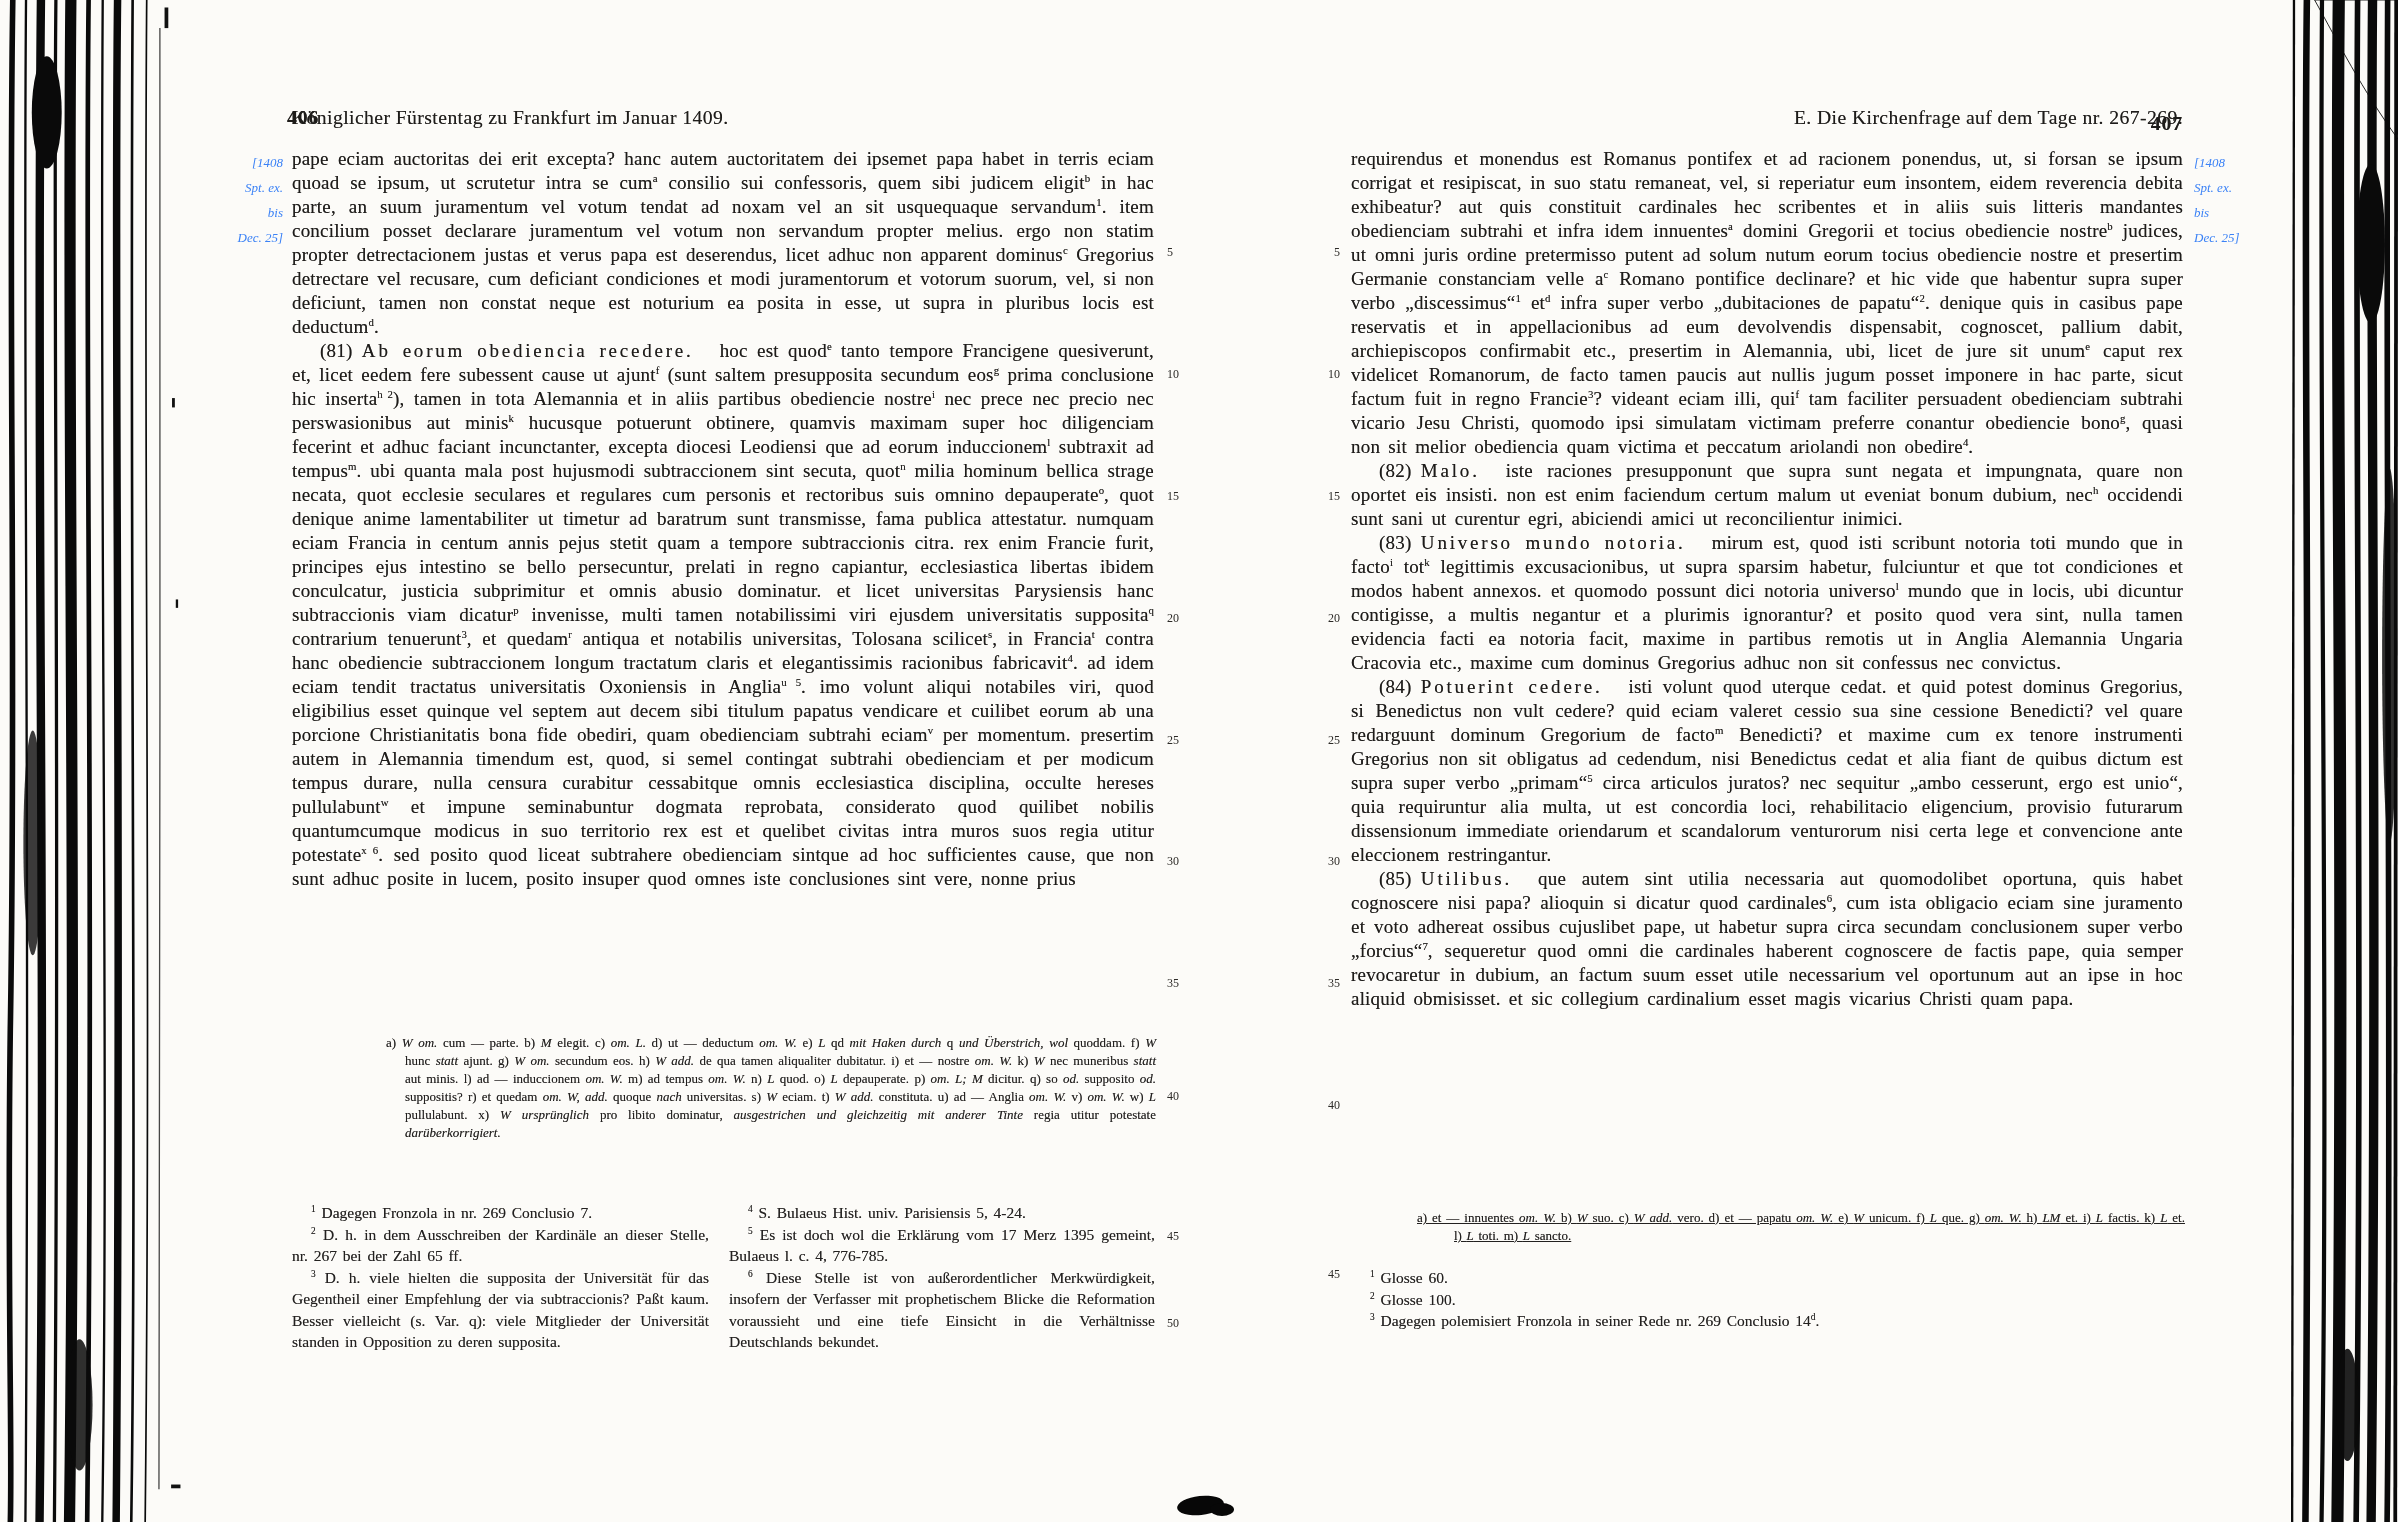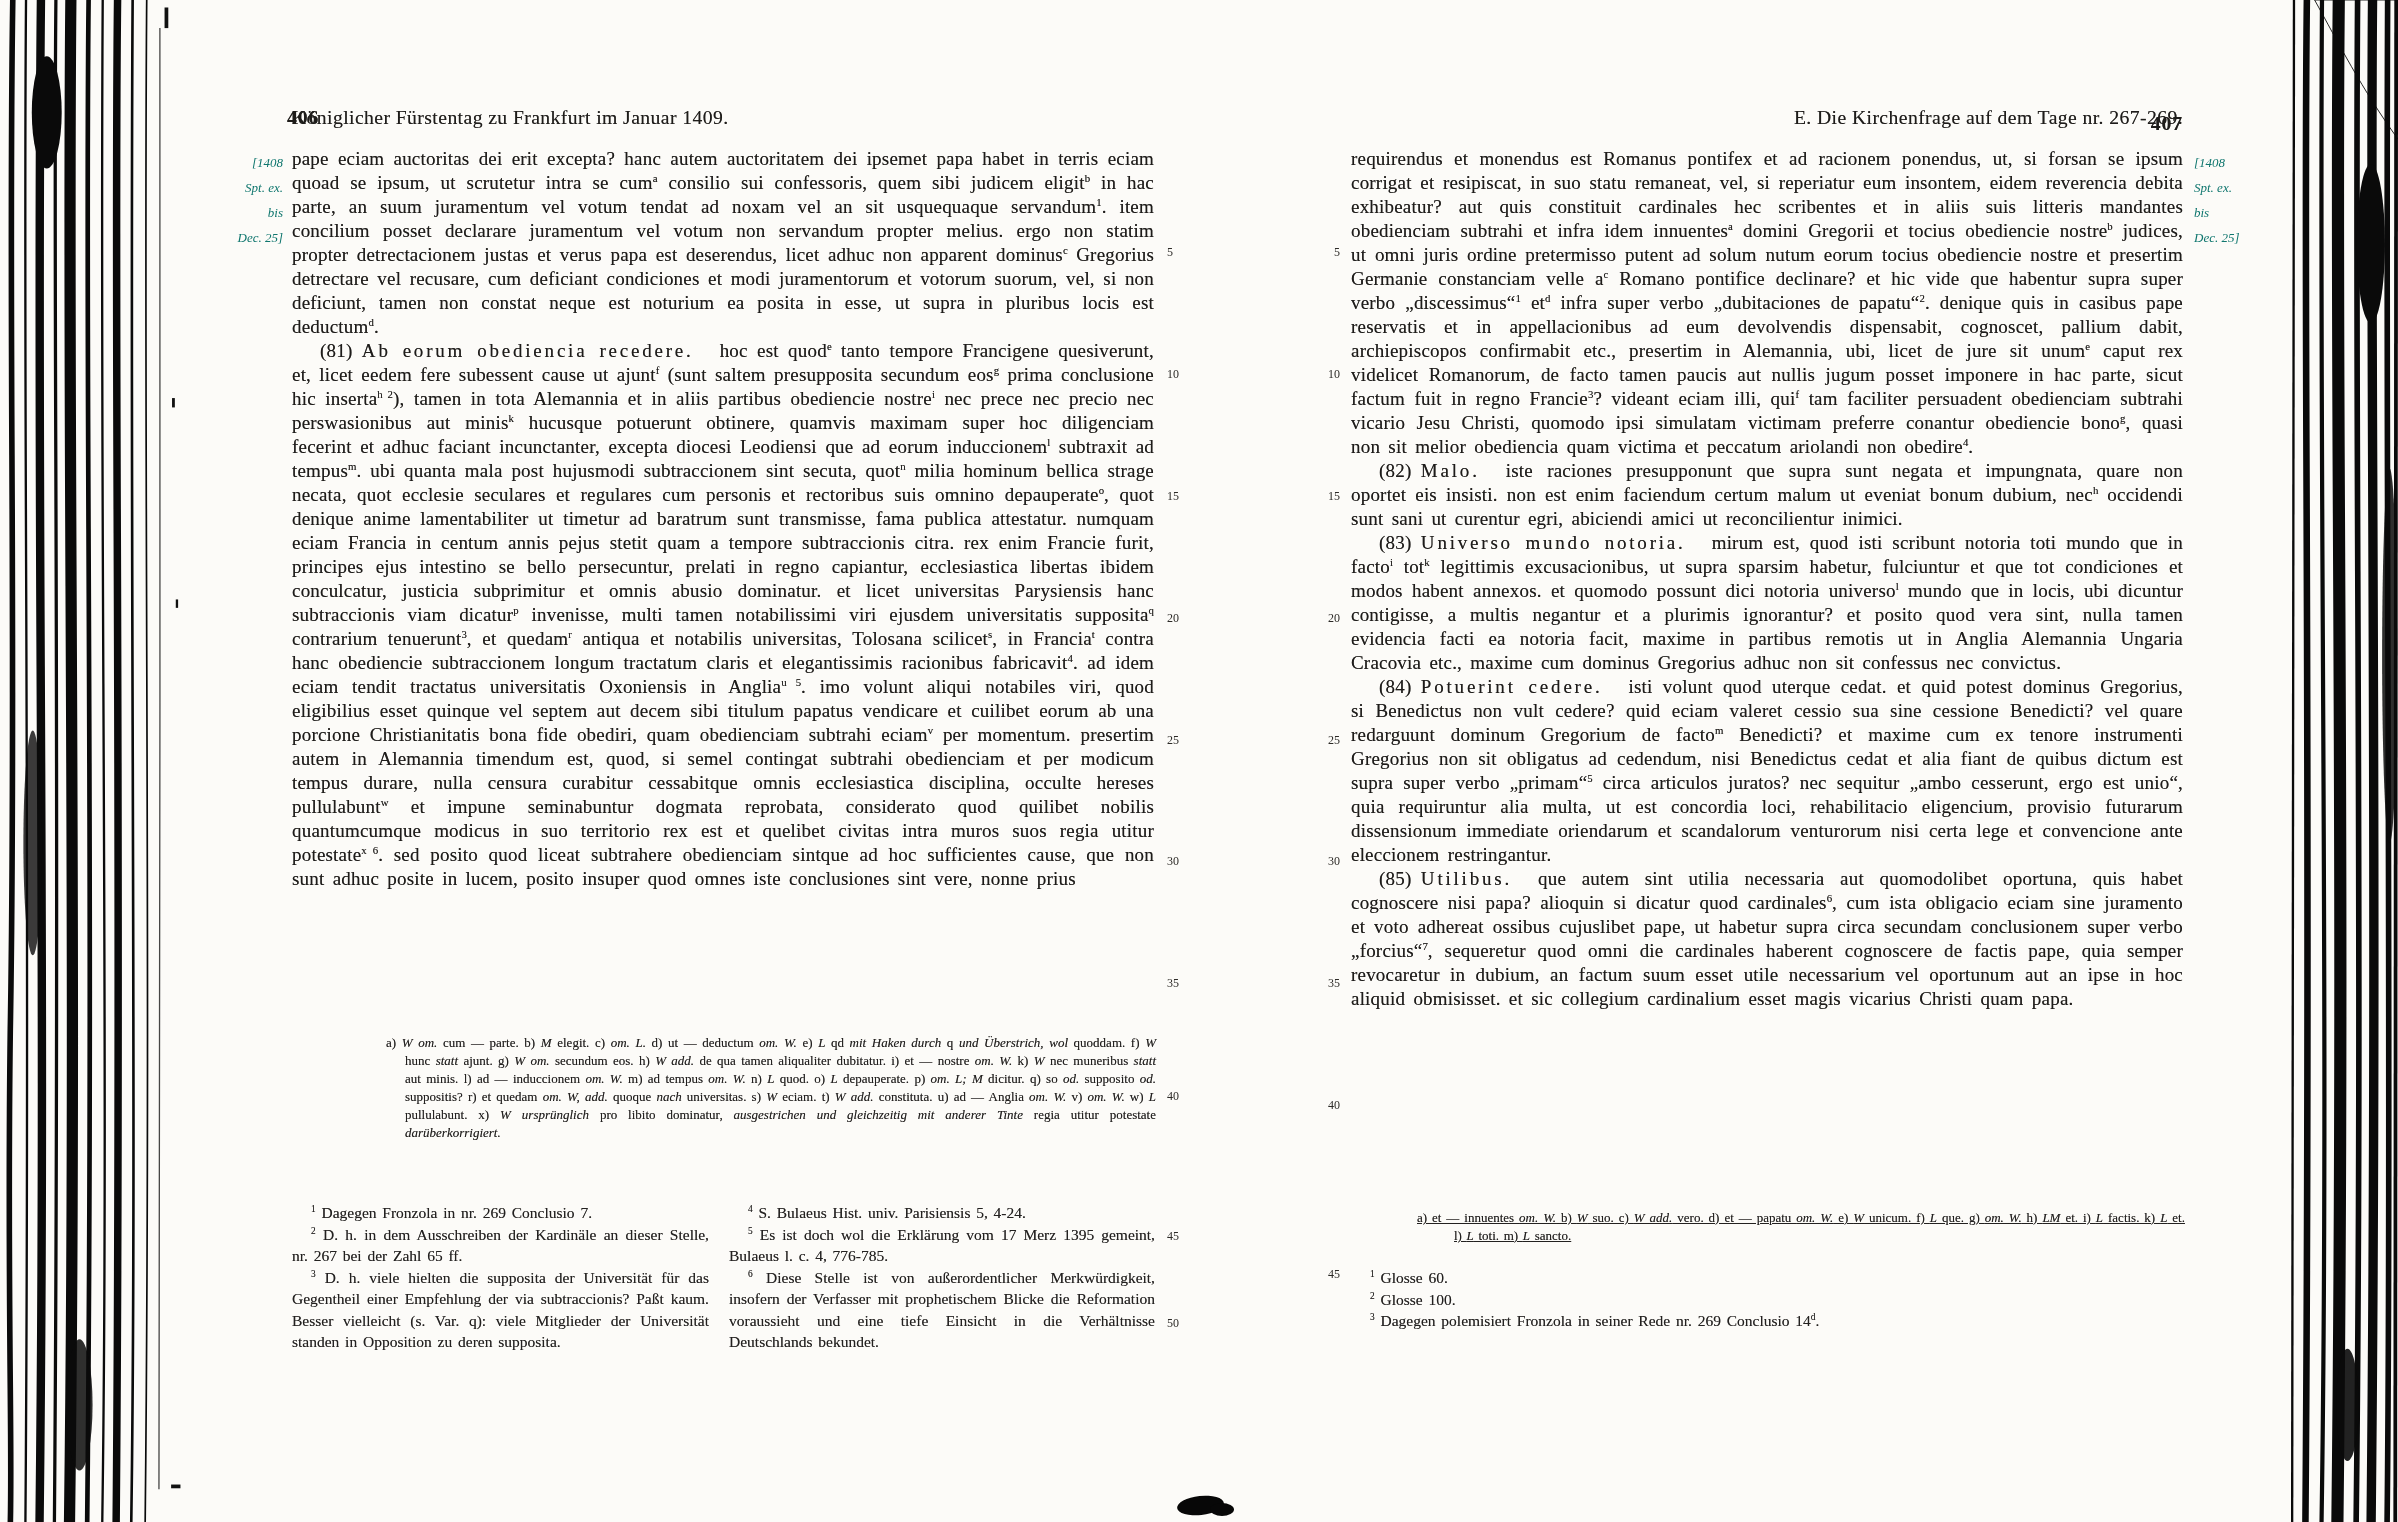--- a/index.html
+++ b/index.html
@@ -2,21 +2,21 @@
 <html style="font-size:15px"><head>
 <meta charset="utf-8">
 <style>
   html,body{margin:0;padding:0;background:#ffffff;}
   .canvas{position:relative;width:2399px;height:1522px;background:#fcfbf8;overflow:hidden;
           font-family:"Liberation Serif","DejaVu Serif",serif;color:#1e1c1a;}
   .page{position:absolute;inset:0;}
   .abs{position:absolute;}
   .runhead{font-size:19.7px;letter-spacing:0.4px;text-shadow:0 0 0.5px rgba(30,28,26,0.55);}
   .pageno{font-size:19.7px;font-weight:bold;letter-spacing:0.9px;text-shadow:0 0 0.5px rgba(30,28,26,0.55);}
-  .margin-note{font-style:italic;font-size:13px;line-height:25px;color:#0f766e;}
+  .margin-note{font-style:italic;font-size:13px;line-height:25px;color:#3b82f6;}
   .margin-note div{white-space:nowrap;}
   .maintext{font-size:19px;line-height:24px;text-align:justify;word-spacing:3.3px;letter-spacing:0.2px;
             text-shadow:0 0 0.5px rgba(30,28,26,0.6);}
   .maintext p{margin:0;}
   .maintext p.numbered{text-indent:28px;}
   sup{font-size:10.8px;line-height:0;vertical-align:super;letter-spacing:0;word-spacing:0.9px;}
   .pnum{margin-right:9.4px;}
   .keyword{letter-spacing:2.8px;margin-right:26px;}
   .linenum{font-size:12px;color:#2c2a27;font-family:"Liberation Serif",serif;}
   .lnleft{left:1167px;width:34px;text-align:left;}

